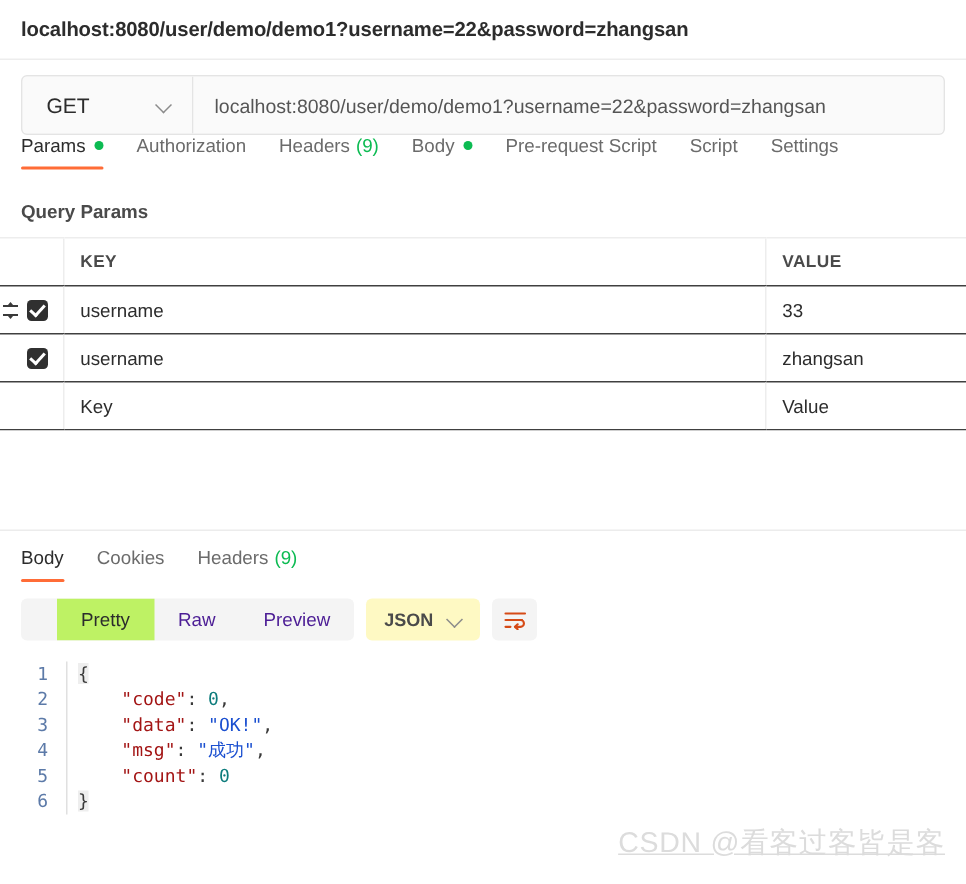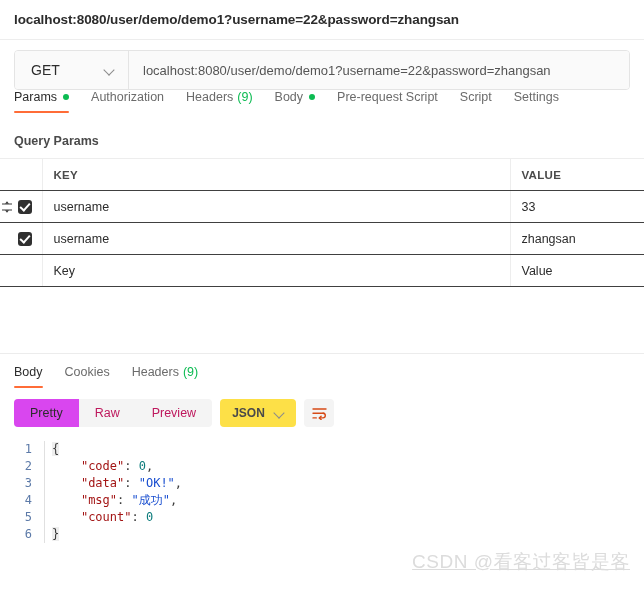--- a/index.html
+++ b/index.html
@@ -211,36 +211,37 @@
     background: #f4f4f4;
     border-radius: 4px;
     overflow: hidden;
     height: 28px;
   }
   .seg-btn {
     padding: 0 16px;
     height: 28px;
     line-height: 28px;
     font-size: 12.5px;
-    color: #be185d;
+    color: #4c1d95;
     cursor: pointer;
     white-space: nowrap;
   }
   .seg-btn.active {
-    background: #d946ef;
+    background: #bef264;
     color: #2c2c2c;
+    margin-left: 24px;
   }
   .fmt-select {
     display: flex;
     align-items: center;
     justify-content: space-between;
     gap: 3px;
     height: 28px;
     padding: 0 10px 0 12px;
-    background: #fde047;
+    background: #fef9c3;
     border-radius: 4px;
     font-size: 12px;
     color: #4a4a4a;
     font-weight: 600;
     cursor: pointer;
     min-width: 76px;
   }
   .wrap-btn {
     width: 30px; height: 28px;
     background: #f4f4f4;

